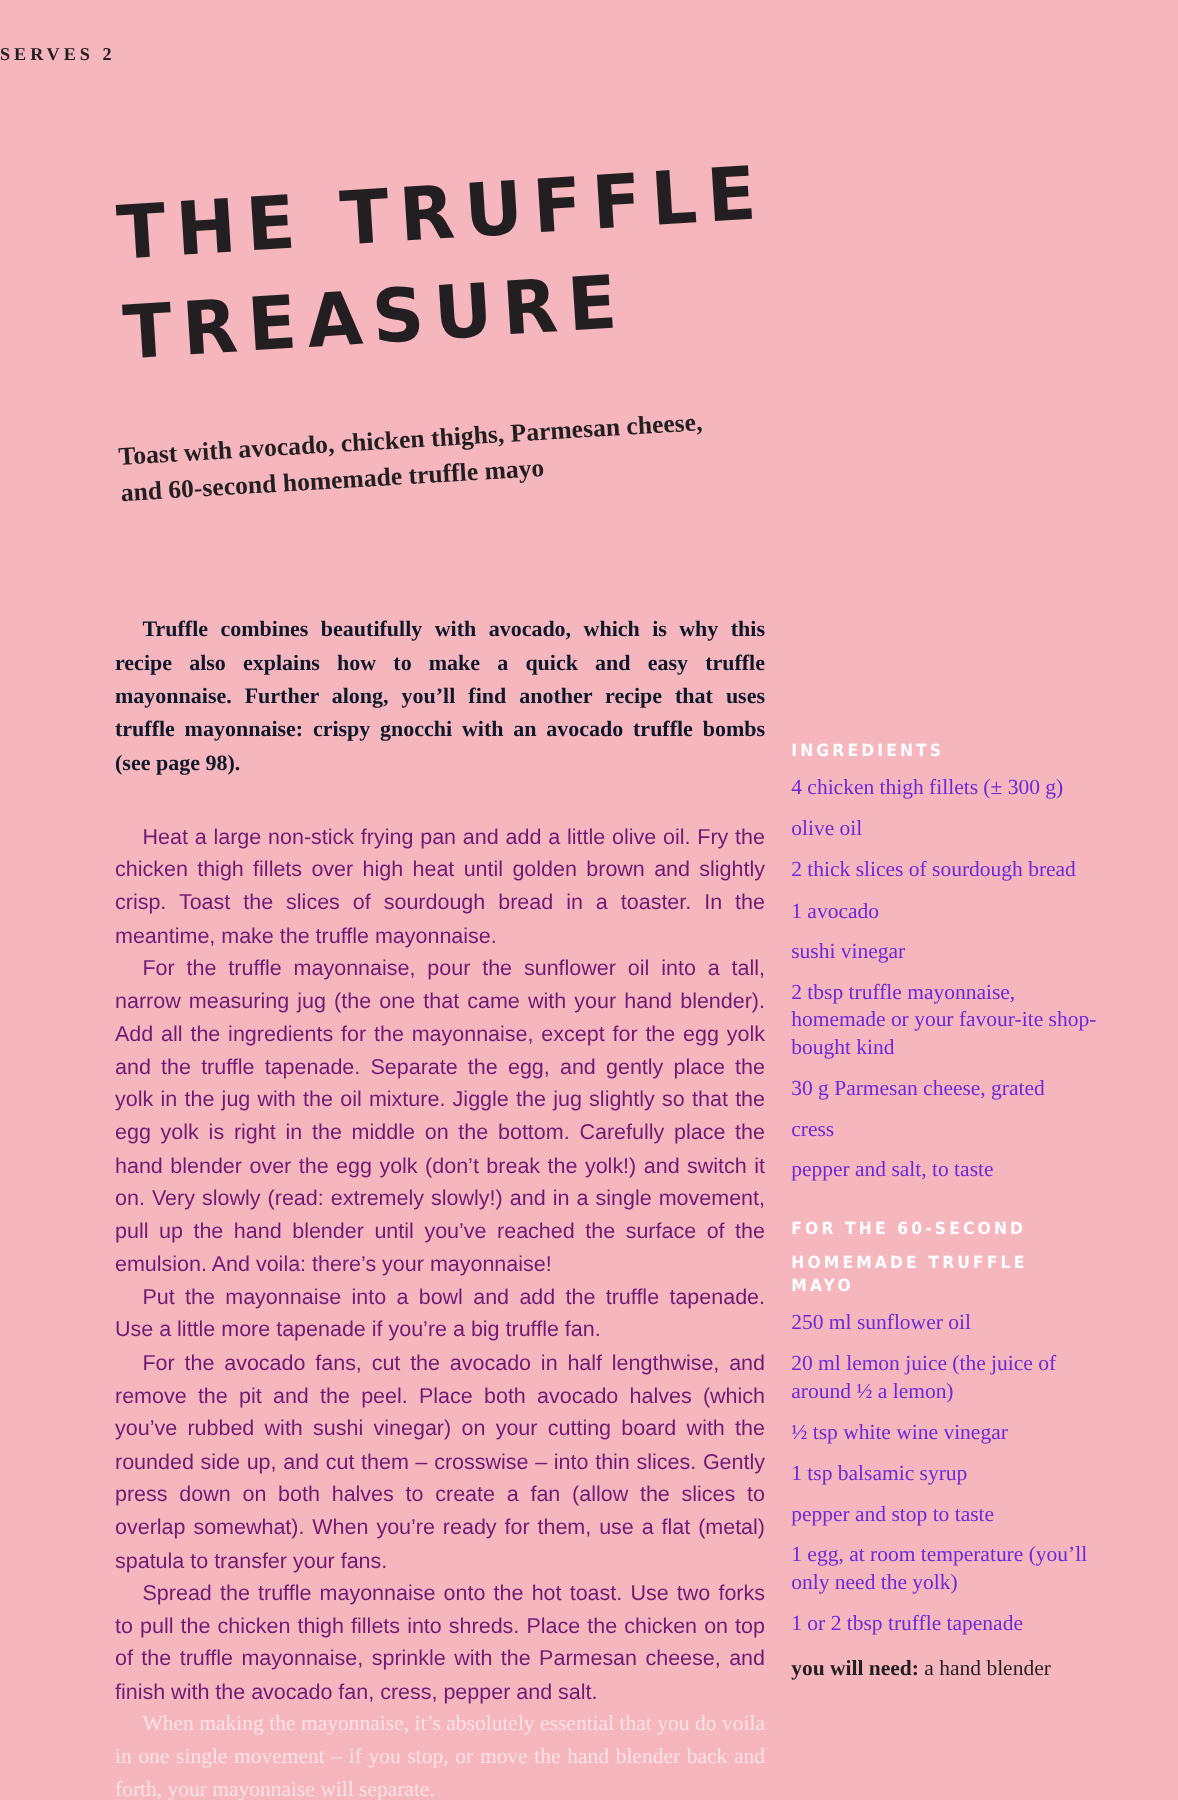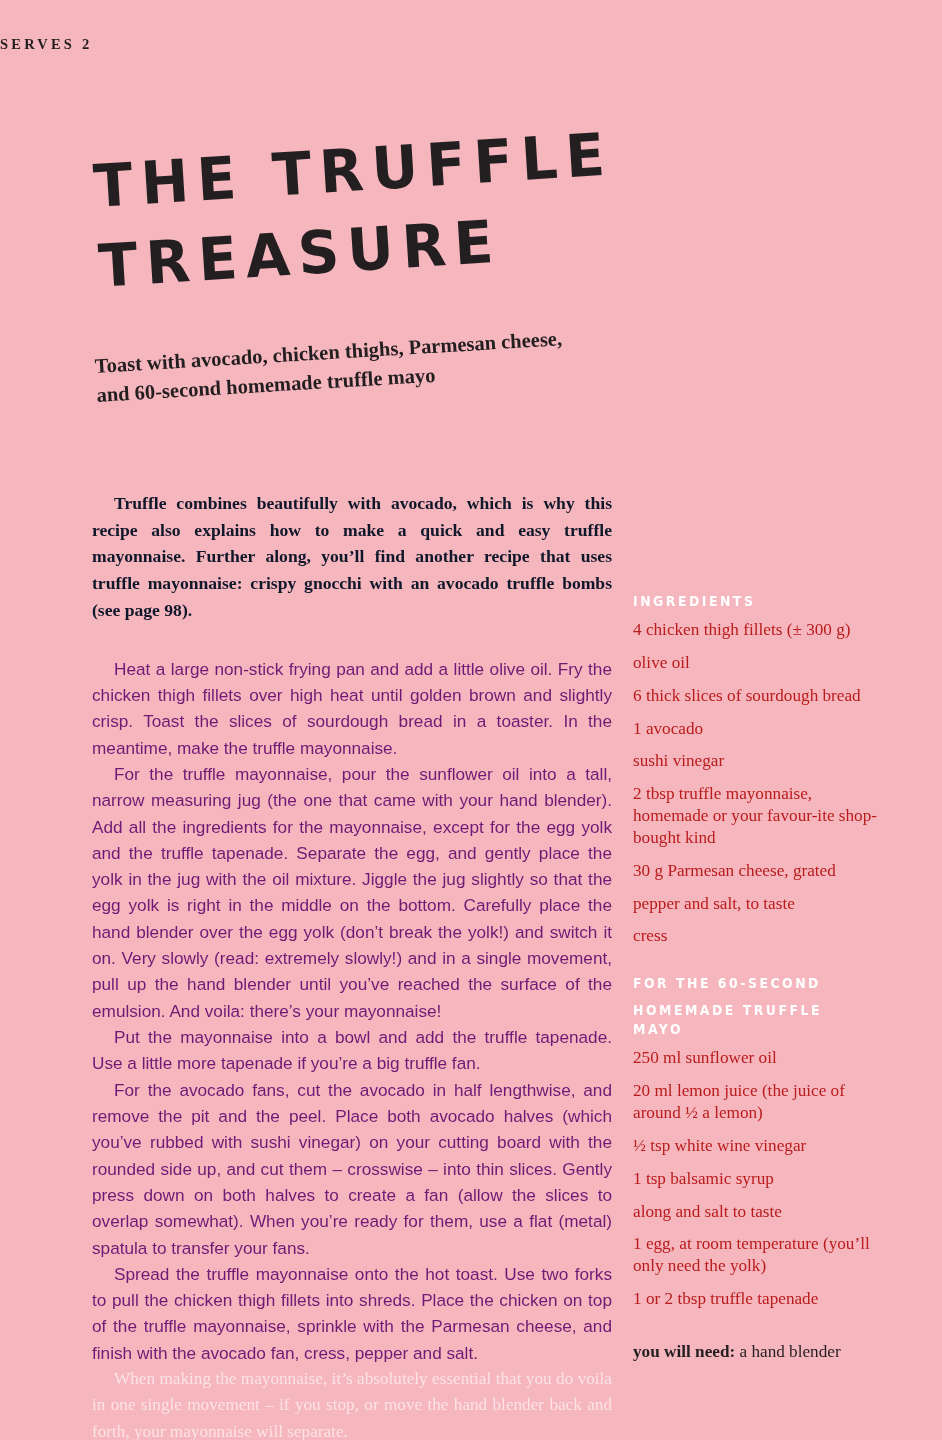--- a/index.html
+++ b/index.html
@@ -131,30 +131,30 @@
     margin: 0 0 8px 0;
     transform: scaleX(0.93);
     transform-origin: left center;
   }
   .side-head.second { margin-top: 27px; }
   .ing {
     font-family: "Liberation Serif", serif;
     font-weight: 400;
     font-size: 17.2px;
     line-height: 1.27;
-    color: #b91c1c;
+    color: #6d28d9;
     margin: 0 0 11px 0;
   }
   .need {
     font-family: "Liberation Serif", serif;
     font-weight: 400;
     font-size: 17.2px;
     line-height: 1.27;
     color: #231f20;
-    margin: 31px 0 0 0;
+    margin: 14px 0 0 0;
   }
   .need b { font-weight: 700; }
 </style>
 </head>
 <body>
 
 <div class="page">
 
   <div class="serves">SERVES  2</div>
 
@@ -172,34 +172,34 @@
     <p class="para">Put the mayonnaise into a bowl and add the truffle tapenade. Use a little more tapenade if you’re a big truffle fan.</p>
     <p class="para">For the avocado fans, cut the avocado in half lengthwise, and remove the pit and the peel. Place both avocado halves (which you’ve rubbed with sushi vinegar) on your cutting board with the rounded side up, and cut them – crosswise – into thin slices. Gently press down on both halves to create a fan (allow the slices to overlap somewhat). When you’re ready for them, use a flat (metal) spatula to transfer your fans.</p>
     <p class="para">Spread the truffle mayonnaise onto the hot toast. Use two forks to pull the chicken thigh fillets into shreds. Place the chicken on top of the truffle mayonnaise, sprinkle with the Parmesan cheese, and finish with the avocado fan, cress, pepper and salt.</p>
     <p class="tip">When making the mayonnaise, it’s absolutely essential that you do voila in one single movement – if you stop, or move the hand blender back and forth, your mayonnaise will separate.</p>
   </div>
 
   <div class="side-col">
     <div class="side-head">INGREDIENTS</div>
     <p class="ing">4 chicken thigh fillets (± 300 g)</p>
     <p class="ing">olive oil</p>
-    <p class="ing">6 thick slices of sourdough bread</p>
+    <p class="ing">2 thick slices of sourdough bread</p>
     <p class="ing">1 avocado</p>
     <p class="ing">sushi vinegar</p>
     <p class="ing">2 tbsp truffle mayonnaise, homemade or your favour-ite shop-bought kind</p>
     <p class="ing">30 g Parmesan cheese, grated</p>
+    <p class="ing">cress</p>
     <p class="ing">pepper and salt, to taste</p>
-    <p class="ing">cress</p>
 
     <div class="side-head second">FOR THE 60-SECOND</div>
     <div class="side-head">HOMEMADE TRUFFLE MAYO</div>
     <p class="ing">250 ml sunflower oil</p>
     <p class="ing">20 ml lemon juice (the juice of around ½ a lemon)</p>
     <p class="ing">½ tsp white wine vinegar</p>
     <p class="ing">1 tsp balsamic syrup</p>
-    <p class="ing">along and salt to taste</p>
+    <p class="ing">pepper and stop to taste</p>
     <p class="ing">1 egg, at room temperature (you’ll only need the yolk)</p>
     <p class="ing">1 or 2 tbsp truffle tapenade</p>
 
     <p class="need"><b>you will need:</b><span> a hand blender</span></p>
   </div>
 
 </div>
 
 </body></html>

